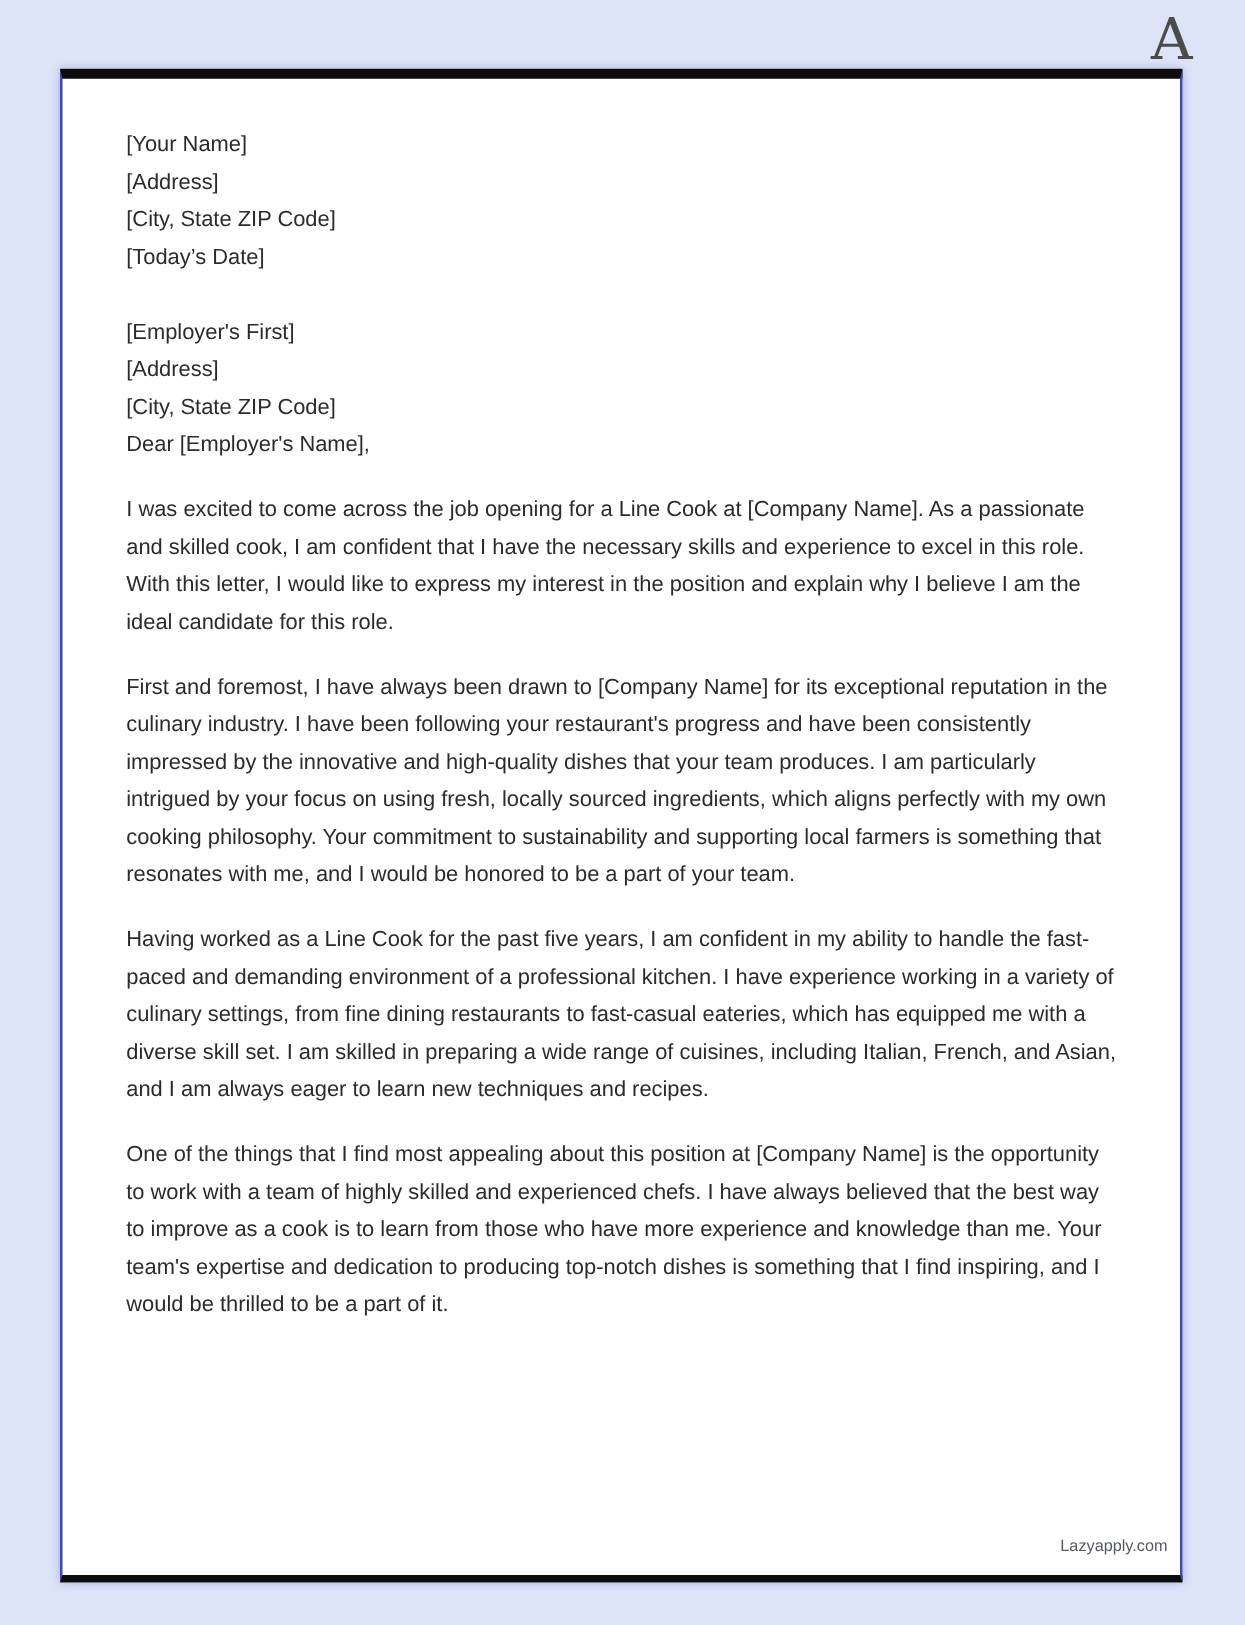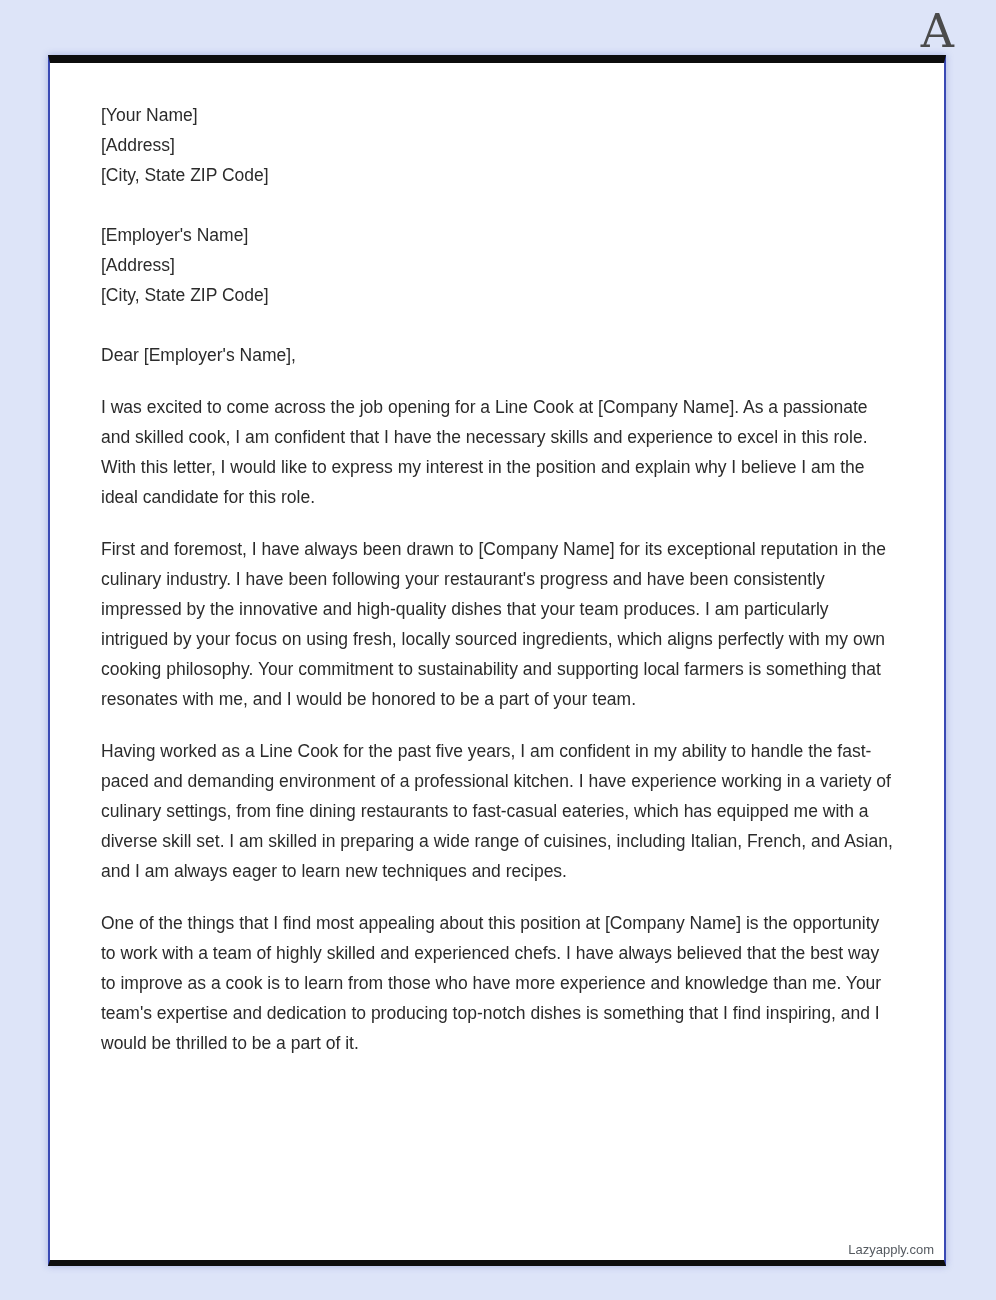--- a/index.html
+++ b/index.html
@@ -41,48 +41,49 @@
     overflow: hidden;
   }
   .content {
     padding: 37px 46px 0 51px;
     color: #2b2b2b;
     font-size: 17.5px;
     line-height: 30px;
   }
   .block .line { height: 30px; }
   .block + .block { margin-top: 30px; }
-  .salutation { margin-top: 30px; }
+  .salutation { }
   .content p { margin-top: 22px; }
   .watermark {
     position: absolute;
     right: 10px;
-    bottom: 3px;
+    bottom: 16px;
     font-size: 13px;
     color: #555a60;
   }
 </style>
 </head>
 <body>
 
 <div class="canvas">
 
   <div class="brand-a">A</div>
 
   <div class="sheet">
     <div class="content">
 
       <div class="block">
         <div class="line">[Your Name]</div>
         <div class="line">[Address]</div>
         <div class="line">[City, State ZIP Code]</div>
+        <div class="line">[Today’s Date]</div>
       </div>
 
       <div class="block">
-        <div class="line">[Employer's Name]</div>
+        <div class="line">[Employer's First]</div>
         <div class="line">[Address]</div>
         <div class="line">[City, State ZIP Code]</div>
       </div>
 
       <div class="salutation">Dear [Employer's Name],</div>
 
       <p>I was excited to come across the job opening for a Line Cook at [Company Name]. As a passionate and skilled cook, I am confident that I have the necessary skills and experience to excel in this role. With this letter, I would like to express my interest in the position and explain why I believe I am the ideal candidate for this role.</p>
       <p>First and foremost, I have always been drawn to [Company Name] for its exceptional reputation in the culinary industry. I have been following your restaurant's progress and have been consistently impressed by the innovative and high-quality dishes that your team produces. I am particularly intrigued by your focus on using fresh, locally sourced ingredients, which aligns perfectly with my own cooking philosophy. Your commitment to sustainability and supporting local farmers is something that resonates with me, and I would be honored to be a part of your team.</p>
       <p>Having worked as a Line Cook for the past five years, I am confident in my ability to handle the fast-paced and demanding environment of a professional kitchen. I have experience working in a variety of culinary settings, from fine dining restaurants to fast-casual eateries, which has equipped me with a diverse skill set. I am skilled in preparing a wide range of cuisines, including Italian, French, and Asian, and I am always eager to learn new techniques and recipes.</p>
       <p>One of the things that I find most appealing about this position at [Company Name] is the opportunity to work with a team of highly skilled and experienced chefs. I have always believed that the best way to improve as a cook is to learn from those who have more experience and knowledge than me. Your team's expertise and dedication to producing top-notch dishes is something that I find inspiring, and I would be thrilled to be a part of it.</p>

